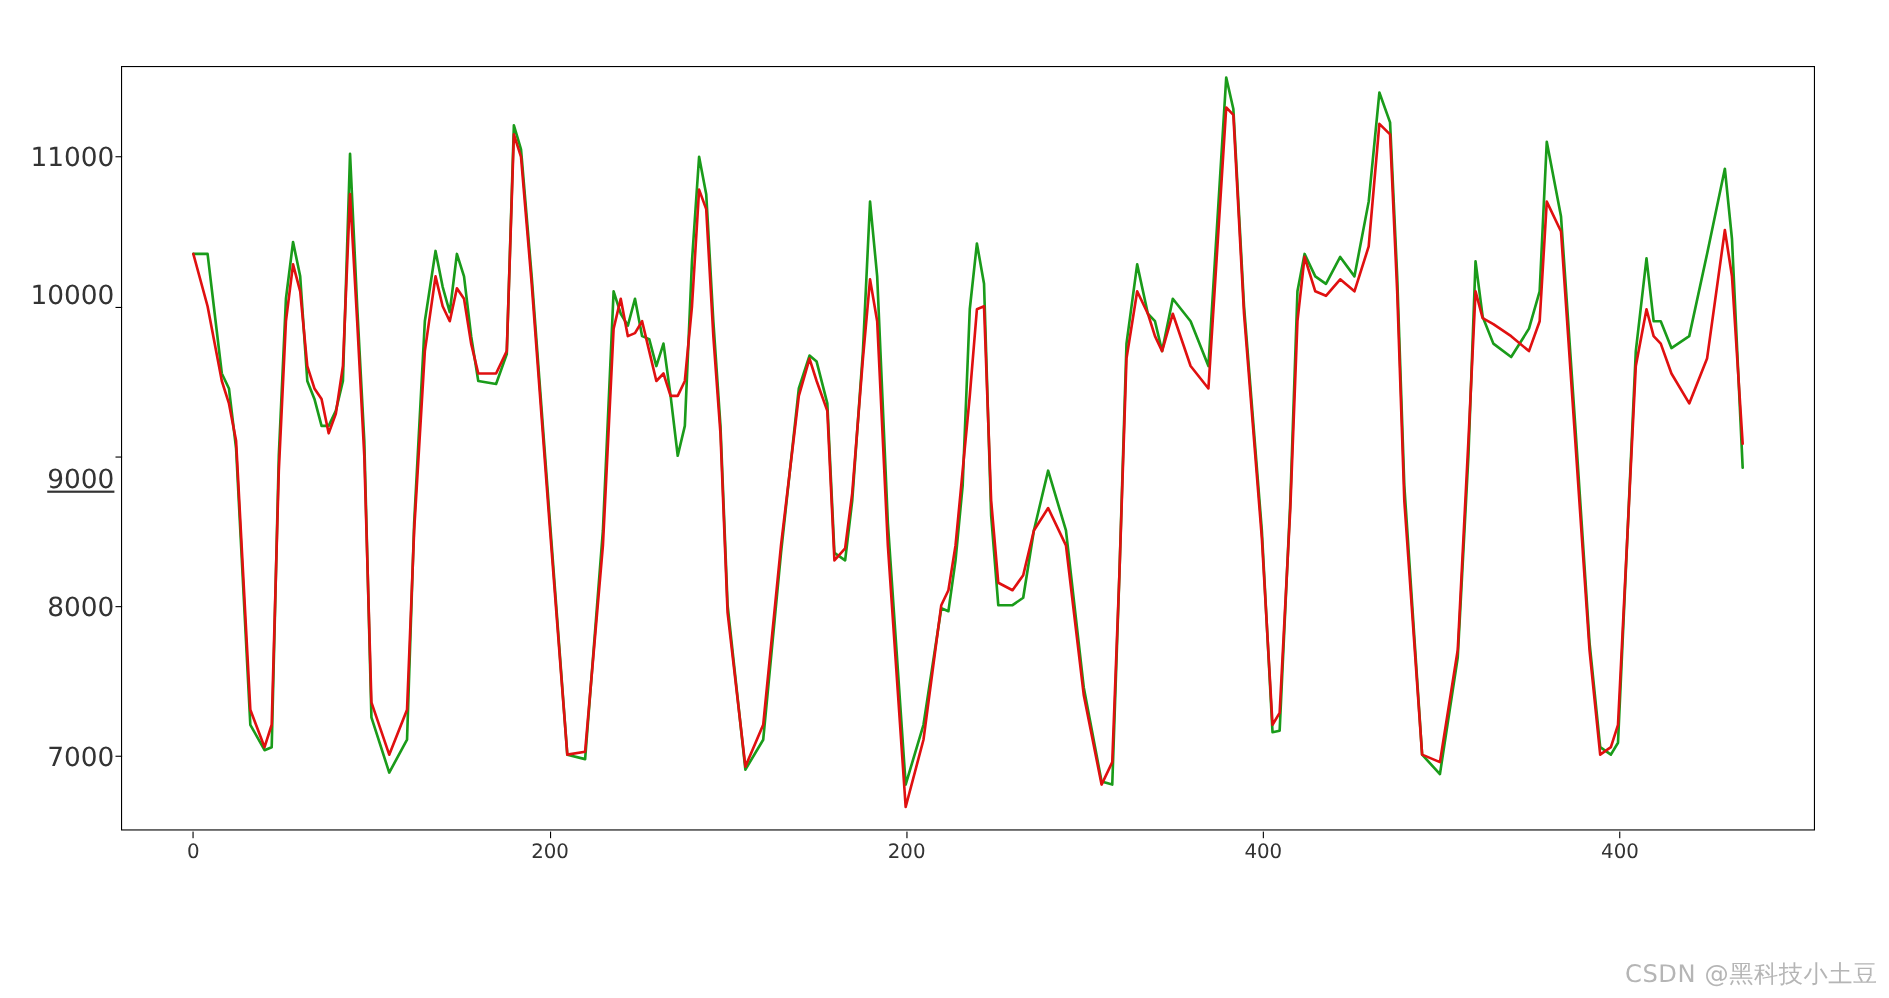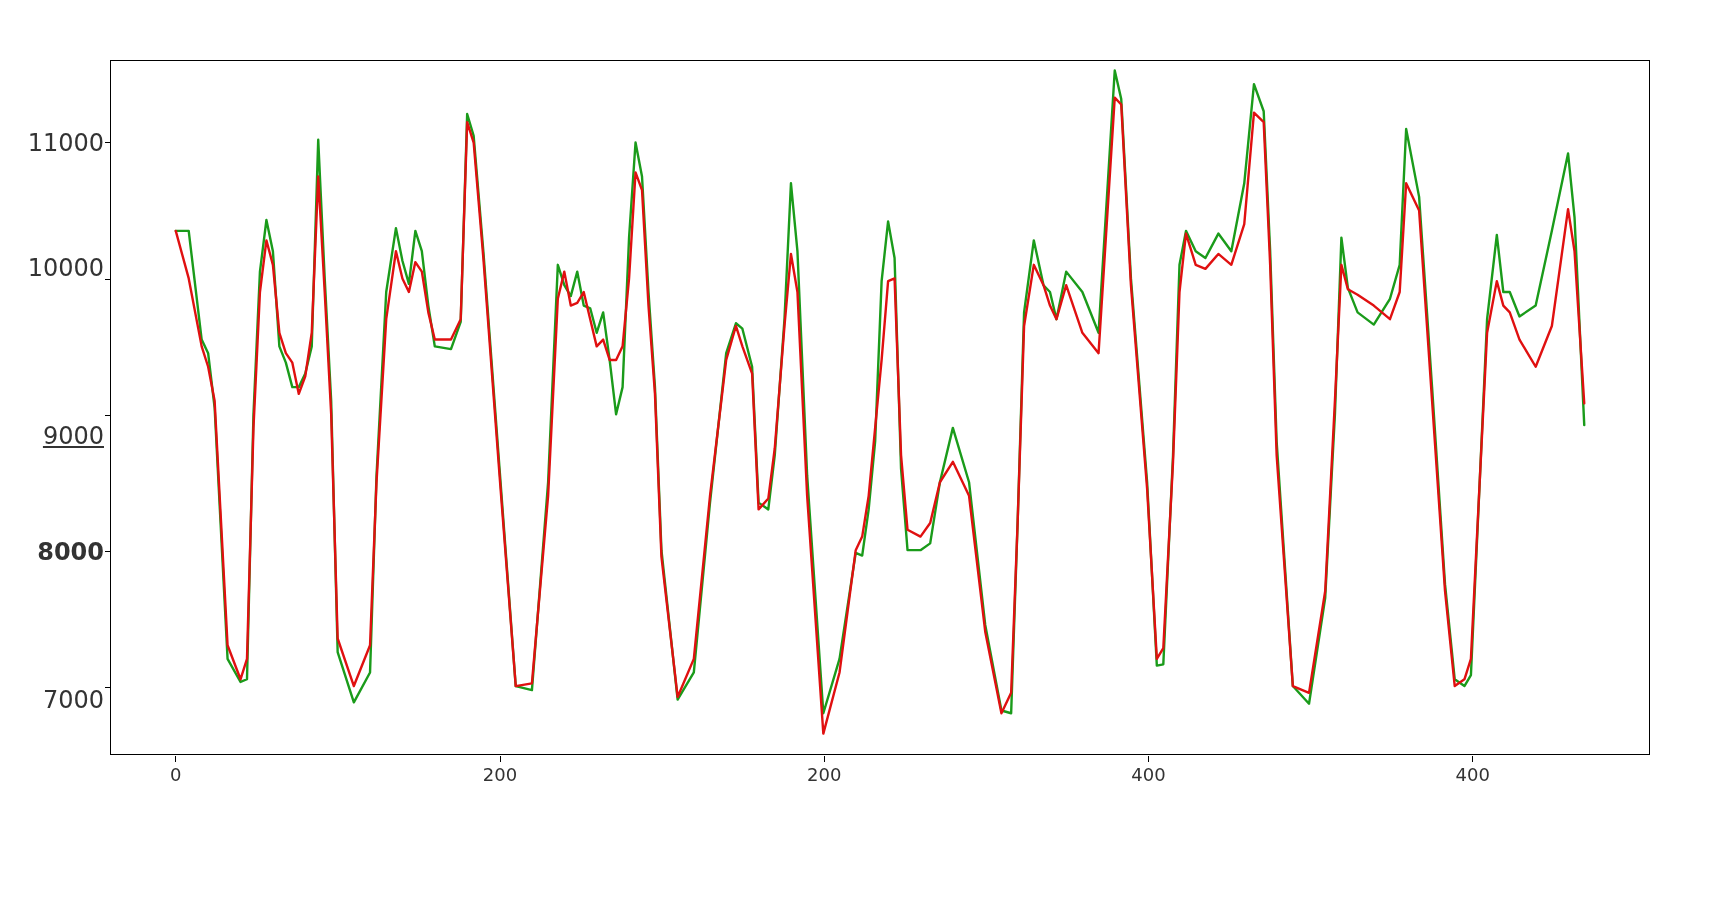--- a/index.html
+++ b/index.html
@@ -88,24 +88,25 @@
         <div class="tick-label-x" style="left: 389.053px;">200</div>
         <div class="tick-mark-x" style="left: 712.763px;"></div>
         <div class="tick-label-x" style="left: 713.263px;">200</div>
         <div class="tick-mark-x" style="left: 1036.97px;"></div>
         <div class="tick-label-x" style="left: 1037.47px;">400</div>
         <div class="tick-mark-x" style="left: 1361.18px;"></div>
         <div class="tick-label-x" style="left: 1361.68px; text-align: center;">400</div>
       </div>
     <div id="yticks">
         <div class="tick-mark-y" style="top: 626.363px;"></div>
-        <div class="tick-label-y" style="top: 626.863px; margin-top: 12px;">7000</div>
+        <div class="tick-label-y" style="top: 626.863px;">7000</div>
         <div class="tick-mark-y" style="top: 490.088px;"></div>
-        <div class="tick-label-y" style="top: 490.588px; font-weight: bold;">8000</div>
+        <div class="tick-label-y" style="top: 490.588px;">8000</div>
         <div class="tick-mark-y" style="top: 353.814px;"></div>
         <div class="tick-label-y" style="top: 375px; text-decoration: underline;">9000</div>
         <div class="tick-mark-y" style="top: 217.539px;"></div>
         <div class="tick-label-y" style="top: 207px;">10000</div>
         <div class="tick-mark-y" style="top: 81.2647px;"></div>
         <div class="tick-label-y" style="top: 81.7647px;">11000</div>
       </div>
   </div>
+  <div class="watermark">CSDN @黑科技小土豆</div>
 </div>
 
 </body></html>

